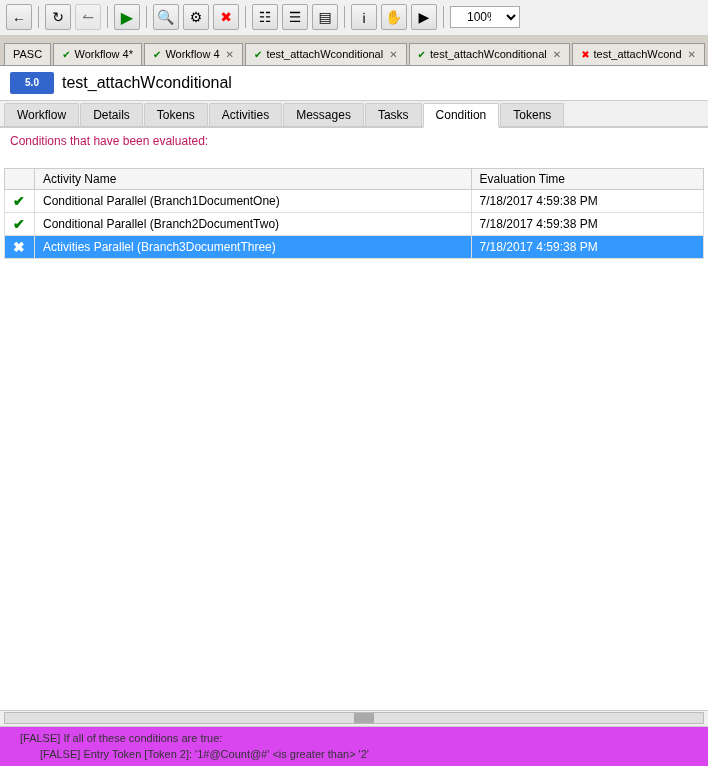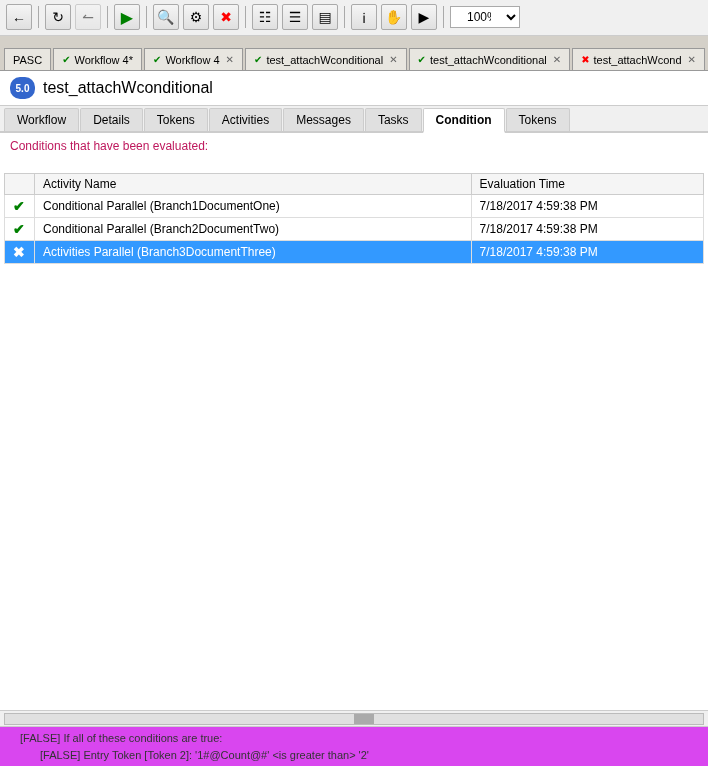--- a/index.html
+++ b/index.html
@@ -25,21 +25,21 @@
     .toolbar-sep { width: 1px; height: 22px; background: #aaa; margin: 0 2px; }
     .zoom-select {
       height: 22px; border: 1px solid #aaa; background: white; font-size: 12px; padding: 0 12px; width: 70px;
     }
 
     
     .tab-bar {
       display: flex;
       background: #d4d0c8;
       border-bottom: 1px solid #999;
-      height: 36px;
+      height: 30px;
       align-items: flex-end;
       padding-left: 4px;
       overflow: hidden;
     }
     .tab-item {
       display: flex; align-items: center;
       padding: 2px 8px;
       background: #e8e6e0;
       border: 1px solid #999;
       border-bottom: none;
@@ -65,25 +65,25 @@
     
     .page-title-bar {
       display: flex;
       align-items: center;
       padding: 6px 10px;
       background: white;
       border-bottom: 1px solid #ccc;
       gap: 8px;
     }
     .page-icon {
-      width: 25px; height: 22px;
+      width: 44px; height: 22px;
       background: #3366cc;
       color: white;
       display: flex; align-items: center; justify-content: center;
-      font-size: 10px; font-weight: bold; border-radius: 10px;
+      font-size: 10px; font-weight: bold; border-radius: 2px;
     }
     .page-title { font-size: 16px; font-weight: normal; color: #000; }
 
     
     .inner-tab-bar {
       display: flex;
       background: #f0f0f0;
       border-bottom: 2px solid #ccc;
       padding: 2px 4px 0;
       gap: 1px;
@@ -94,21 +94,21 @@
       border-bottom: none;
       background: #e0e0e0;
       cursor: pointer;
       font-size: 12px;
       border-radius: 2px 2px 0 0;
     }
     .inner-tab.active {
       background: white;
       border-bottom: 2px solid white;
       margin-bottom: -2px;
-      font-weight: bold;
+      font-weight: normal;
     }
 
     
     .conditions-area {
       flex: 1;
       display: flex;
       flex-direction: column;
       overflow: hidden;
     }
     .conditions-label {

